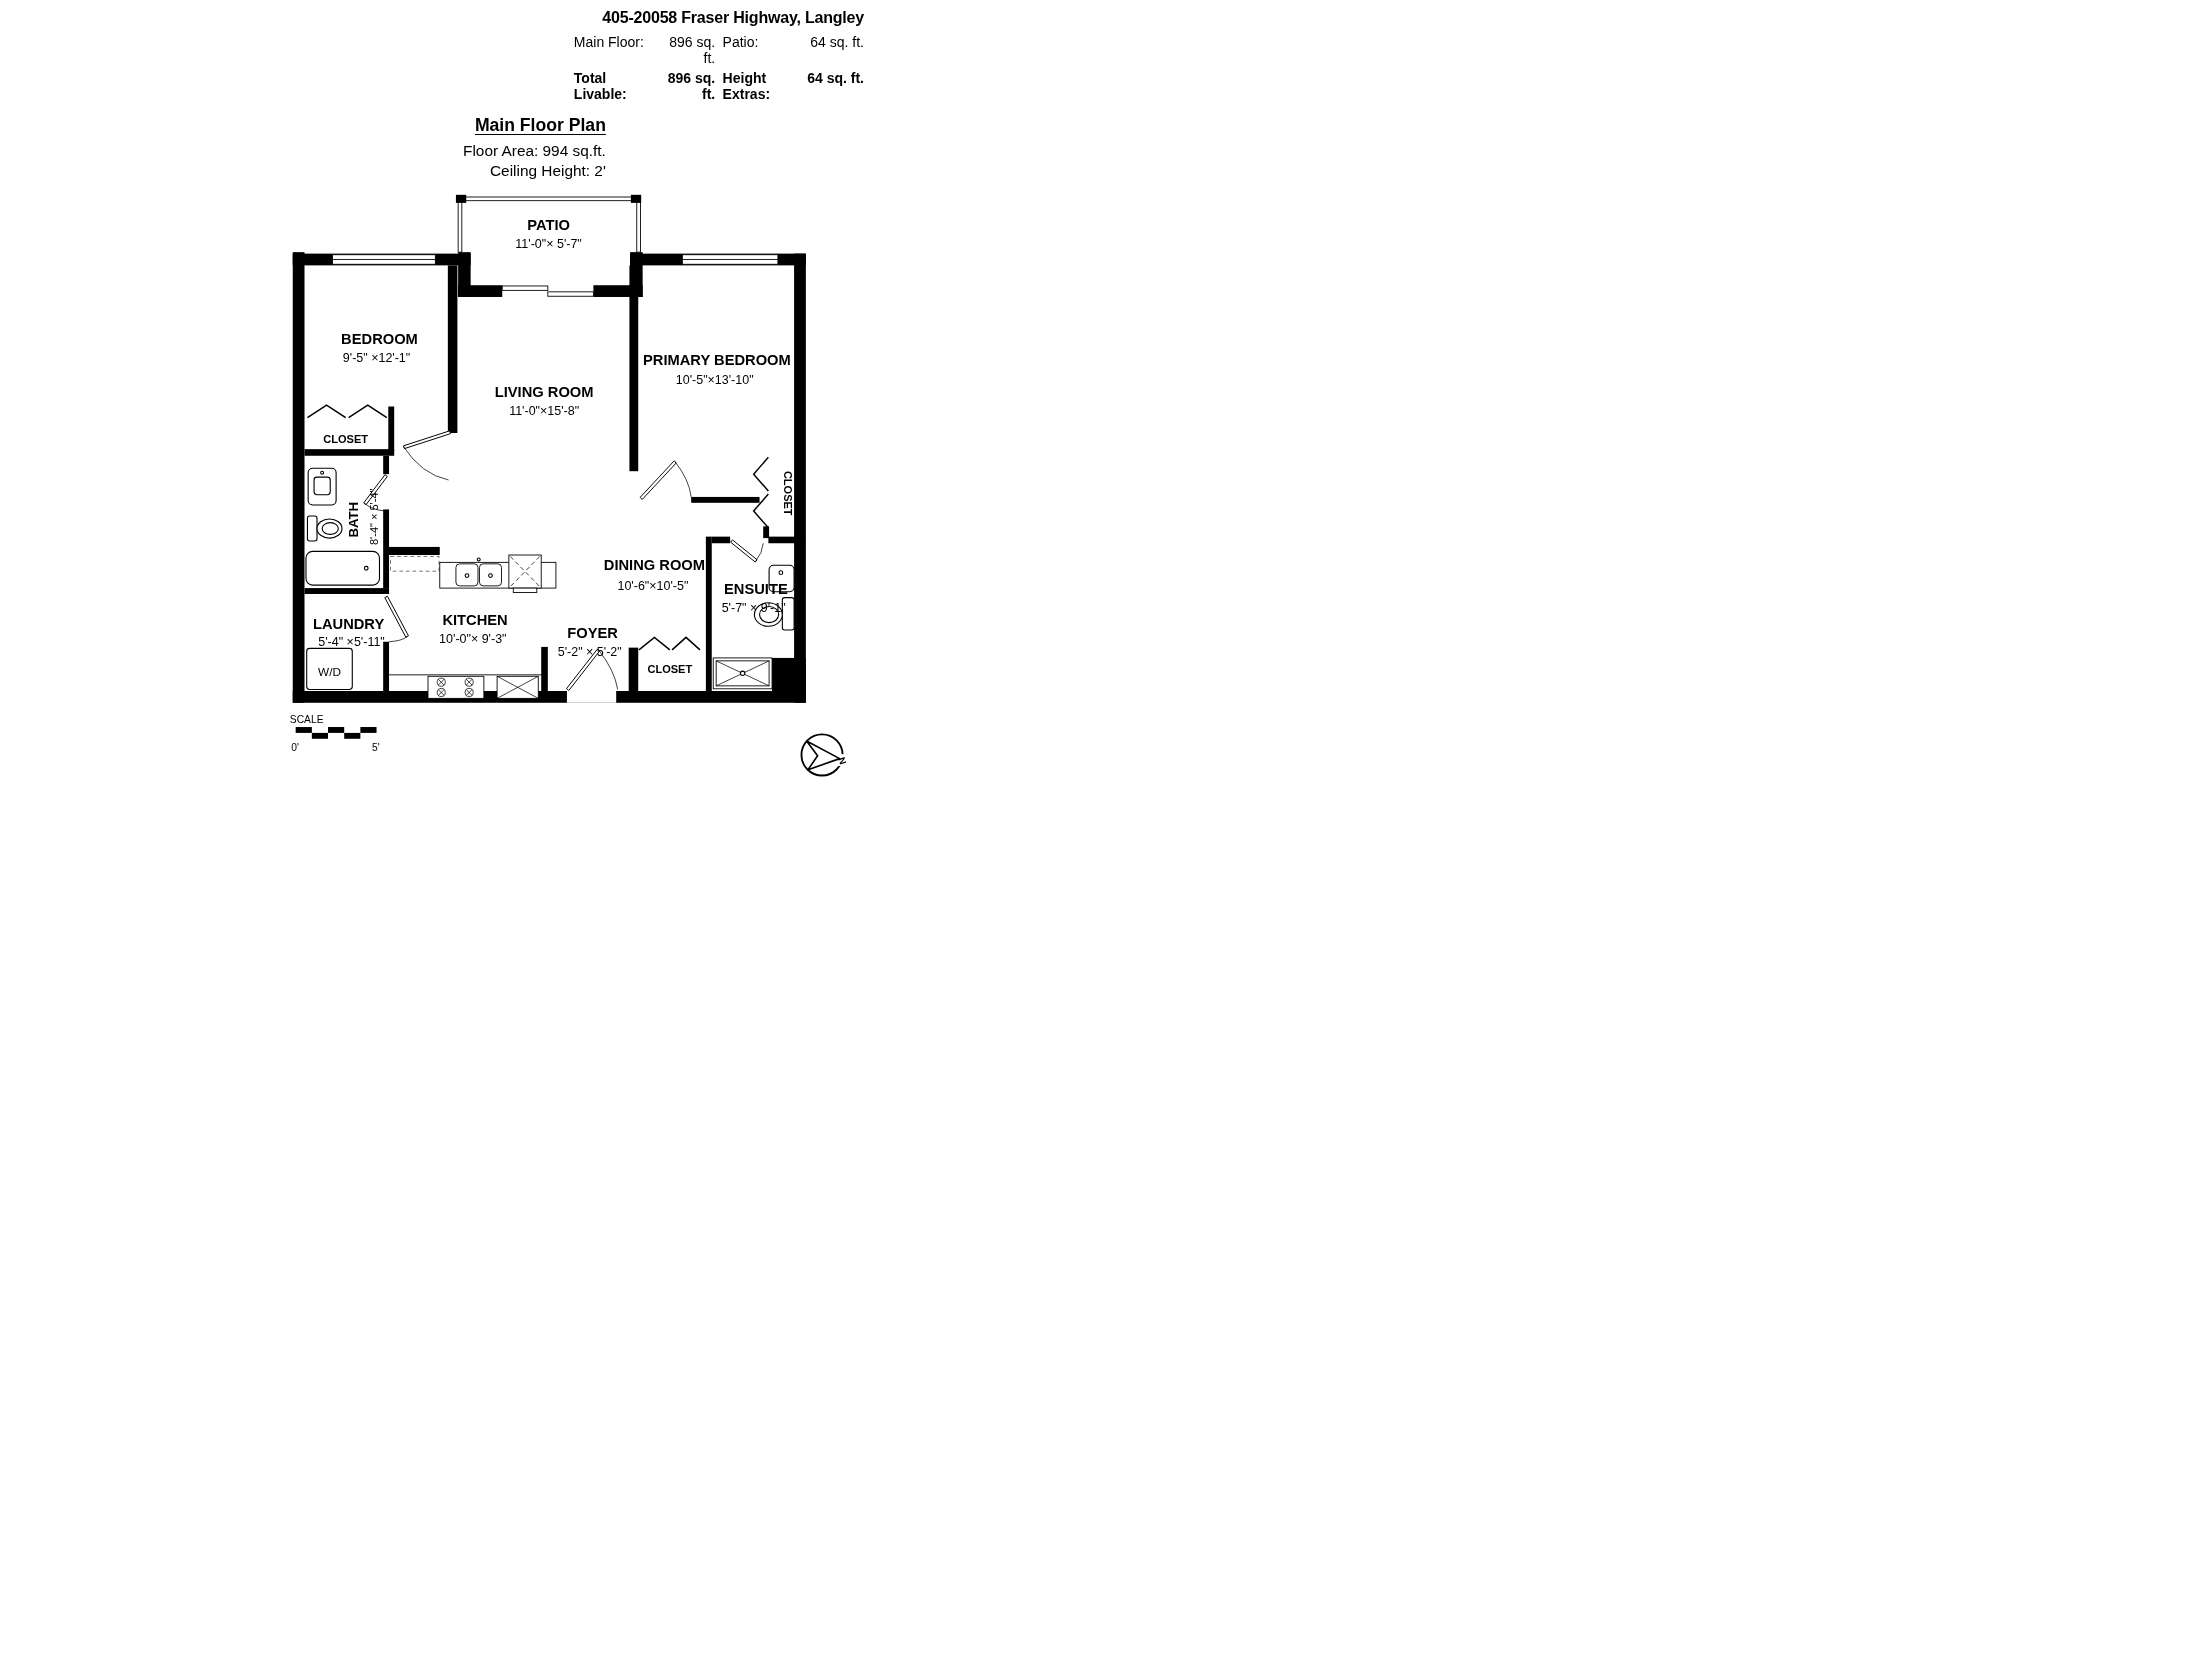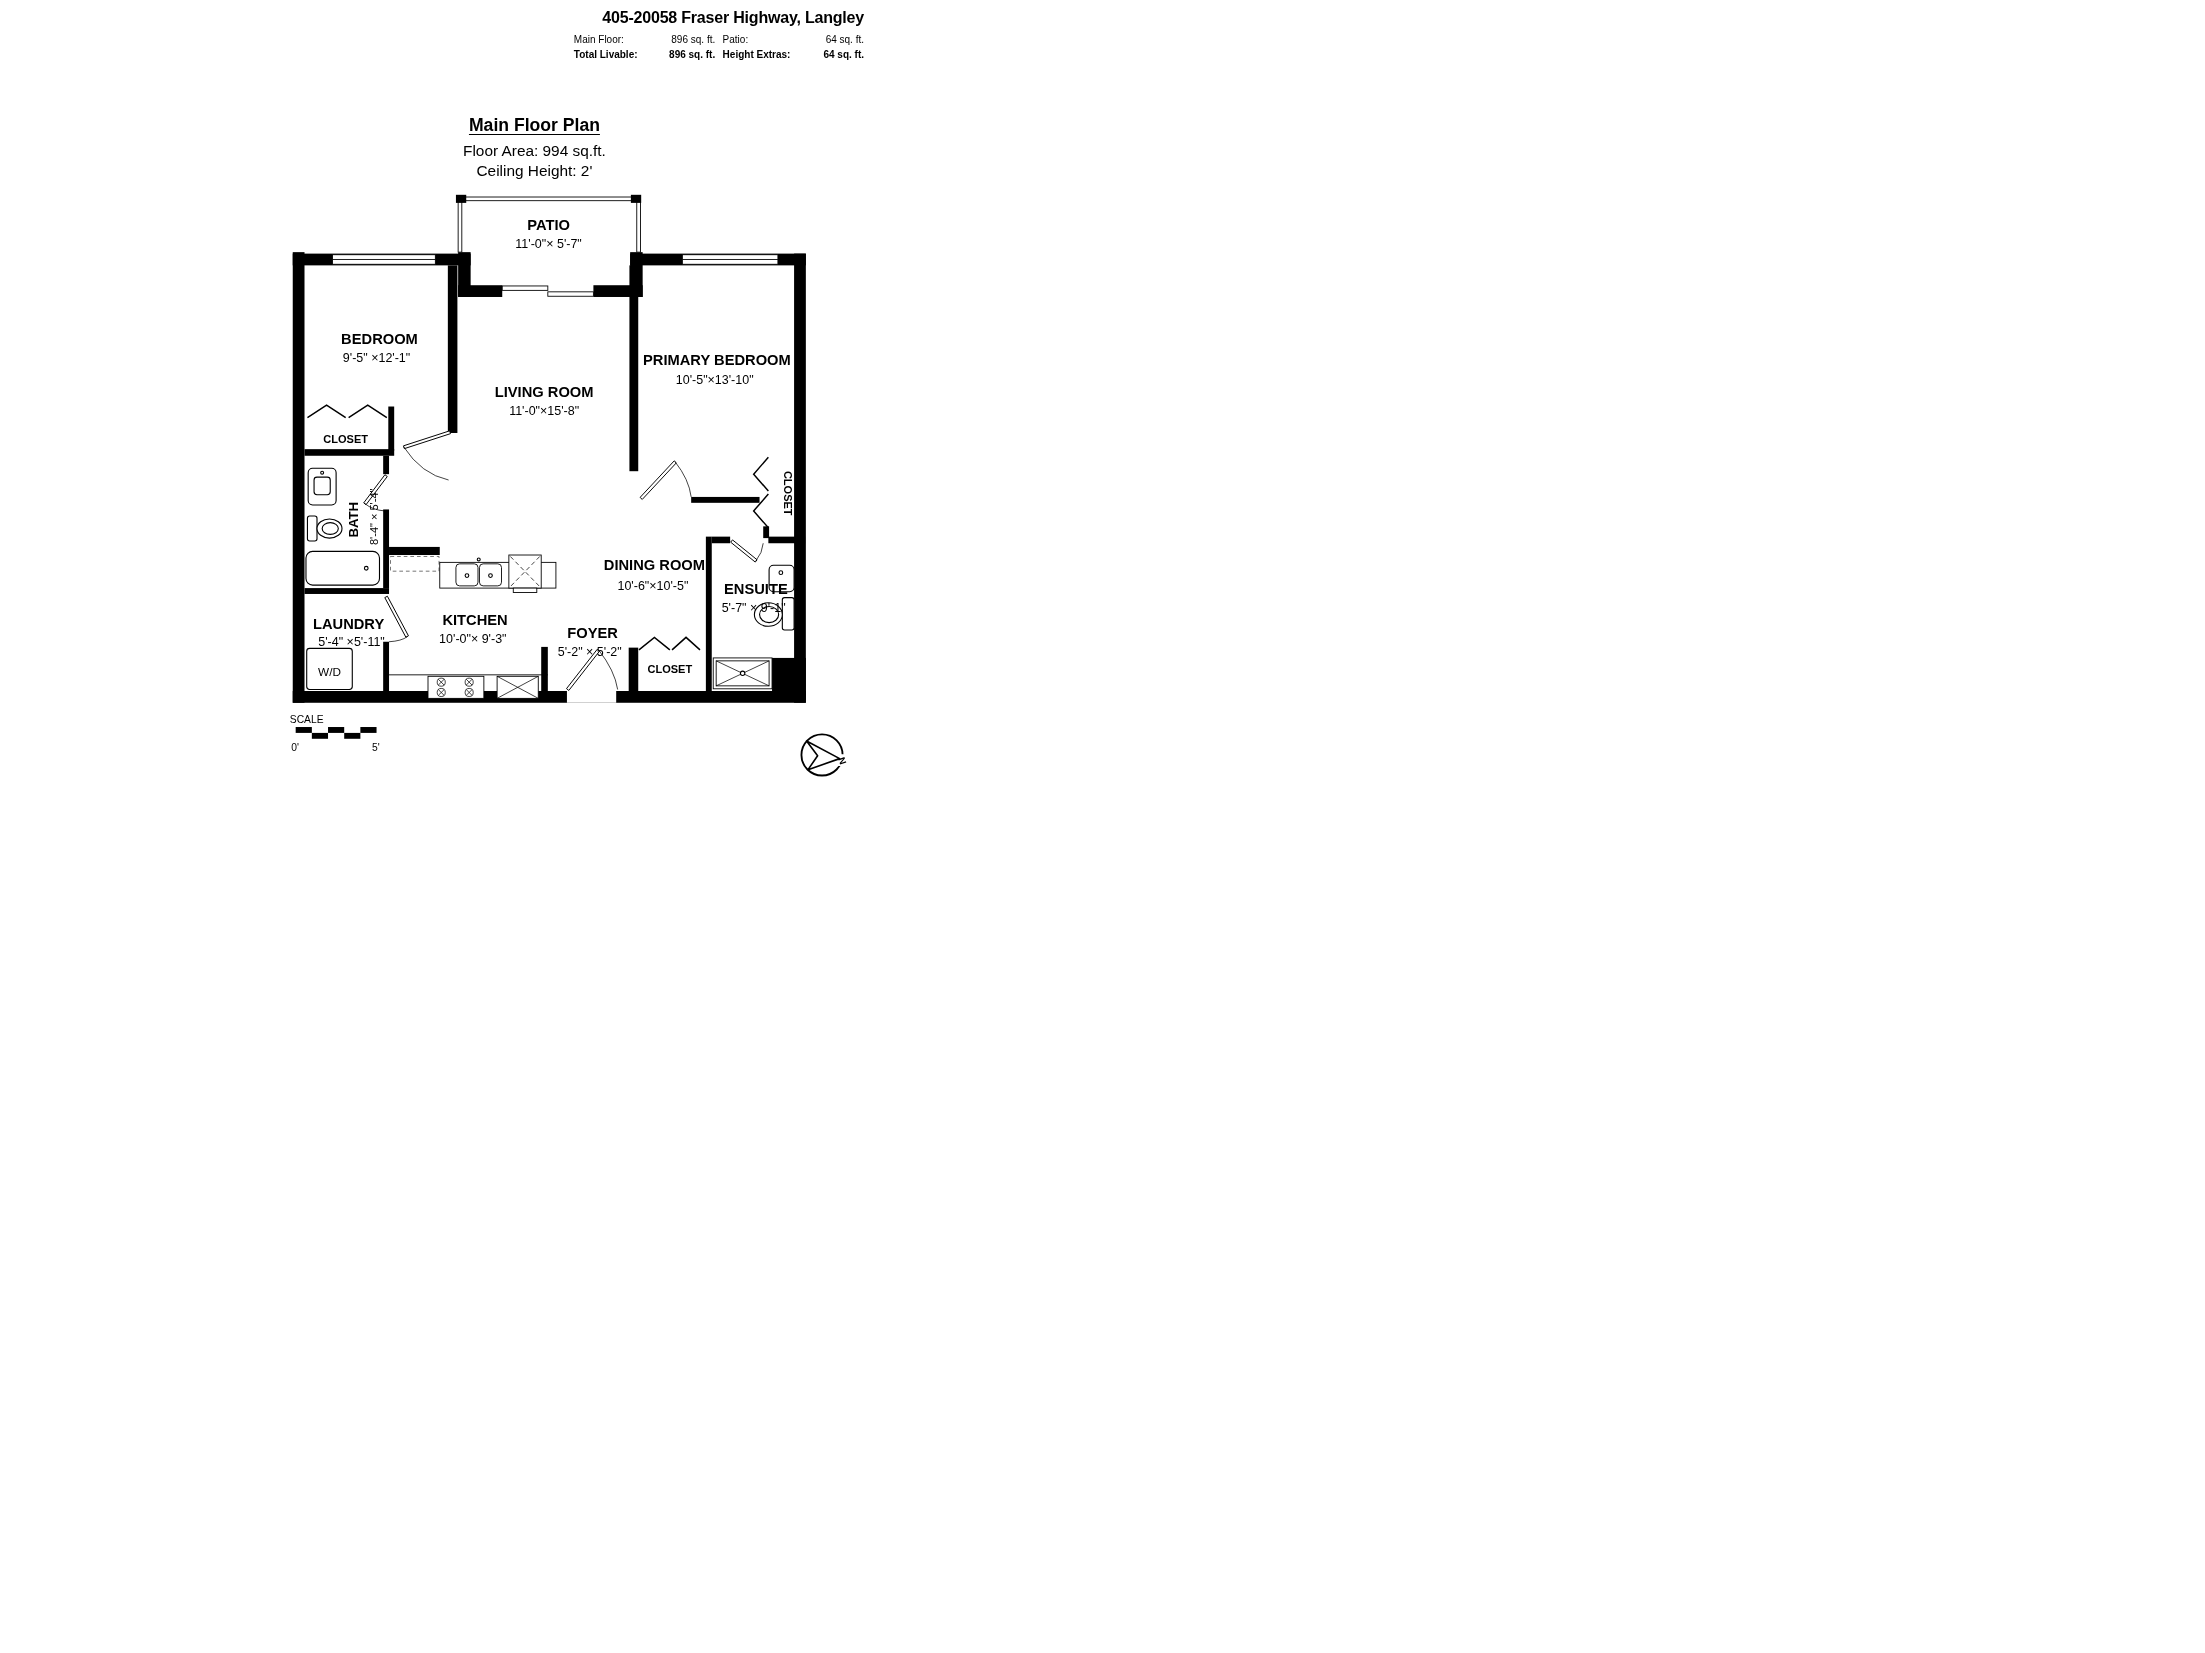--- a/index.html
+++ b/index.html
@@ -2,26 +2,26 @@
 <html style="font-size:11.8px"><head>
 <meta charset="utf-8">
 <style>
   html,body{margin:0;padding:0;background:#fff;}
   .page{position:relative;width:1103px;height:827px;background:#fff;overflow:hidden;
         font-family:"Liberation Sans",sans-serif;color:#000;}
   
   .header{position:absolute;top:8.8px;right:239px;text-align:right;}
   .header-title{font-size:16px;font-weight:700;letter-spacing:-0.2px;white-space:nowrap;}
   .stats{display:grid;grid-template-columns:74px 60px 71px 63px;column-gap:7.4px;row-gap:3.7px;
-         margin-top:7.4px;font-size:10px;}
+         margin-top:7.4px;font-size:14px;}
   .stats .lbl{text-align:left;}
   .stats .val{}
   .stats .bold{font-weight:700;}
   
-  .plan-info{position:absolute;left:463px;top:115px;text-align:center;}
+  .plan-info{position:absolute;left:463px;top:115px;text-align:right;}
   .plan-title{font-size:17.6px;font-weight:700;text-decoration:underline;text-underline-offset:2.9px;margin-bottom:5.1px;}
   .plan-line{font-size:15.4px;line-height:1.3;}
   
   .footer{position:absolute;left:254px;top:772px;display:flex;align-items:center;}
   .logo{font-size:32px;font-weight:700;letter-spacing:-1.5px;line-height:1;}
   .tm{font-size:5.1px;align-self:flex-end;margin:0 0 2.9px 0.7px;}
   .disclaimer{font-size:7.7px;margin-left:10.3px;color:#1a1a1a;letter-spacing:0.1px;}
   
   svg{position:absolute;left:0;top:0;}
   .wall{fill:#000;}

